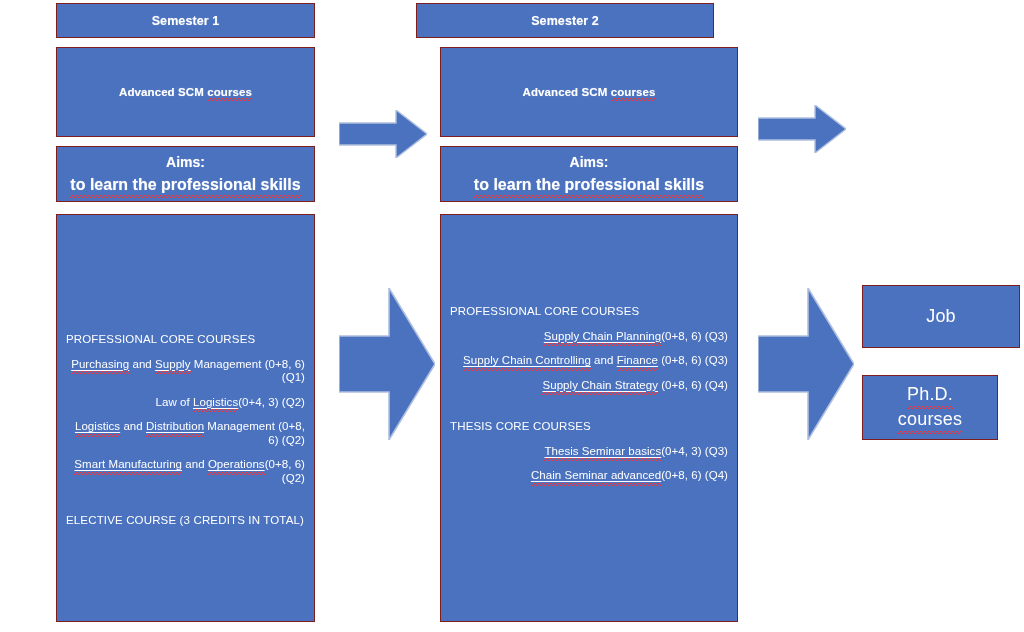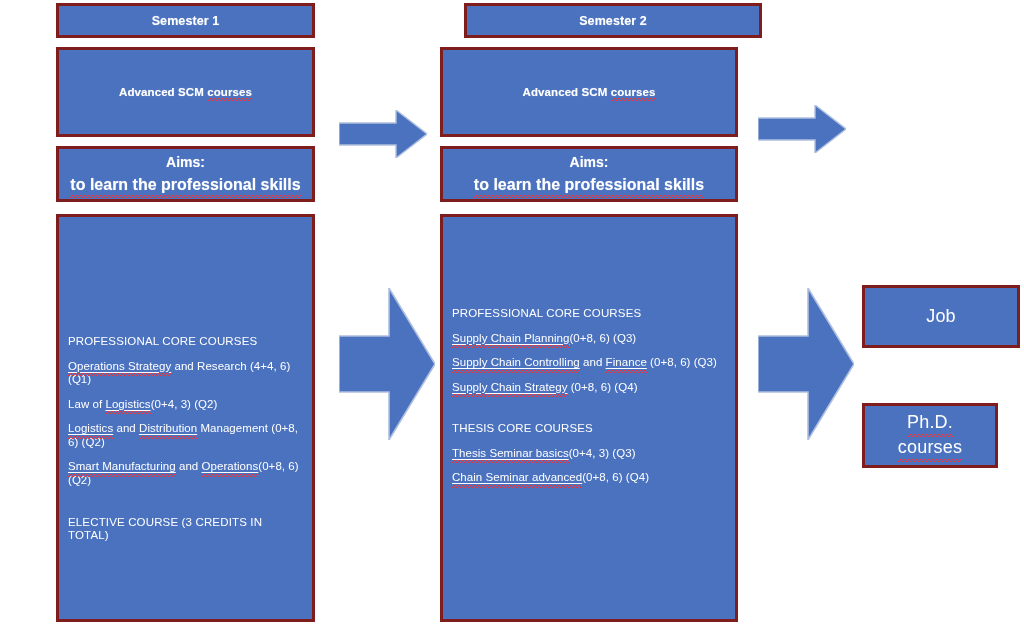--- a/index.html
+++ b/index.html
@@ -17,21 +17,21 @@
     width: 1024px;
     height: 632px;
     background: #ffffff;
     overflow: hidden;
   }
 
   
   .box {
     position: absolute;
     background: #4B72BF;
-    border: 3px solid #7f1d1d;
+    border: 1px solid #7f1d1d;
     box-sizing: border-box;
     color: #ffffff;
   }
   .box.center {
     display: flex;
     align-items: center;
     justify-content: center;
     text-align: center;
   }
 
@@ -100,20 +100,21 @@
     font-size: 11.5px;
     line-height: 1.18;
   }
   .course-heading {
     margin: 0 0 11px 0;
     letter-spacing: .15px;
   }
   .course-item {
     margin: 0 0 11px 0;
     letter-spacing: .05px;
+    text-align: right;
   }
   .course-item:last-child { margin-bottom: 0; }
   .u {
     text-decoration: underline;
     text-underline-offset: 1.5px;
   }
   .gap-block { height: 17px; }
 
   
   .term-label {
@@ -124,21 +125,20 @@
     text-decoration: underline;
     text-underline-offset: 2px;
   }
   .phd-wrap {
     display: flex;
     flex-direction: column;
     align-items: center;
     justify-content: center;
     gap: 3px;
     line-height: 1.22;
-    margin-top: 28px;
   }
 
   
   .arrow {
     position: absolute;
     display: block;
   }
   .arrow svg { display: block; width: 100%; height: 100%; }
 </style>
 </head>
@@ -157,36 +157,36 @@
   <div class="box center aims-wrap" style="left:56px; top:146px; width:259px; height:56px;">
     <div class="aims-title">Aims:</div>
     <div class="aims-sub"><span class="sq">to learn the professional skills</span></div>
   </div>
 
   <div class="box" style="left:56px; top:214px; width:259px; height:408px;">
     <div class="course-body" style="top:118px;">
 
       <p class="course-heading">PROFESSIONAL CORE COURSES</p>
 
-
-      <p class="course-item"><span class="u sq">Operations Strategy</span> and Research (4+4, 6) (Q1)</p>
+      <p class="course-item"><span class="u sq">Purchasing</span> and <span class="u sq">Supply</span> Management (0+8, 6) (Q1)</p>
+
 
       <p class="course-item">Law of <span class="u sq">Logistics </span>(0+4, 3) (Q2)</p>
 
       <p class="course-item"><span class="u sq">Logistics</span> and <span class="u sq">Distribution</span> Management (0+8, 6) (Q2)</p>
 
       <p class="course-item"><span class="u sq">Smart Manufacturing</span> and <span class="u sq">Operations </span>(0+8, 6) (Q2)</p>
 
       <div class="gap-block"></div>
 
       <p class="course-heading" style="margin-bottom:16px;">ELECTIVE COURSE (3 CREDITS IN TOTAL)</p>
     </div>
   </div>
 
-  <div class="box center" style="left:464px; top:3px; width:298px; height:35px;">
+  <div class="box center" style="left:416px; top:3px; width:298px; height:35px;">
     <span class="hdr-label">Semester 2</span>
   </div>
 
   <div class="box center" style="left:440px; top:47px; width:298px; height:90px;">
     <span class="topic-label"><span>Advanced SCM </span><span class="sq">courses</span></span>
   </div>
 
   <div class="box center aims-wrap" style="left:440px; top:146px; width:298px; height:56px;">
     <div class="aims-title">Aims:</div>
     <div class="aims-sub"><span class="sq">to learn the professional skills</span></div>

